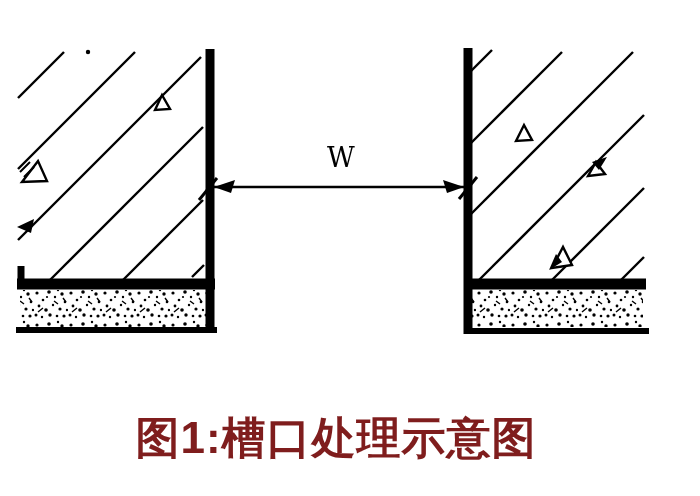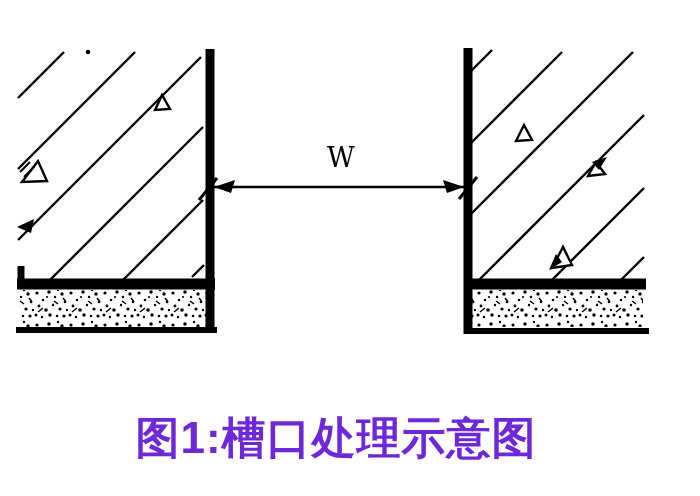--- a/index.html
+++ b/index.html
@@ -14,21 +14,21 @@
   .hatch{stroke:#000000;stroke-width:2.4;fill:none;}
   .tri{stroke:#000000;stroke-width:2.4;fill:#ffffff;}
   .solid{fill:#000000;stroke:none;}
   #figure-caption{
     position:absolute;
     top:410px;left:0;width:672px;height:58px;
     text-align:center;
     font-size:44px;line-height:56px;
     font-weight:700;
     letter-spacing:1px;
-    color:#6d28d9;
+    color:#7f1d1d;
     font-family:"Liberation Sans", sans-serif;
     white-space:nowrap;
   }
   .wlabel{
     font-family:"DejaVu Serif", serif;
     font-size:27px;
     fill:#000000;
   }
 </style>
 </head>

